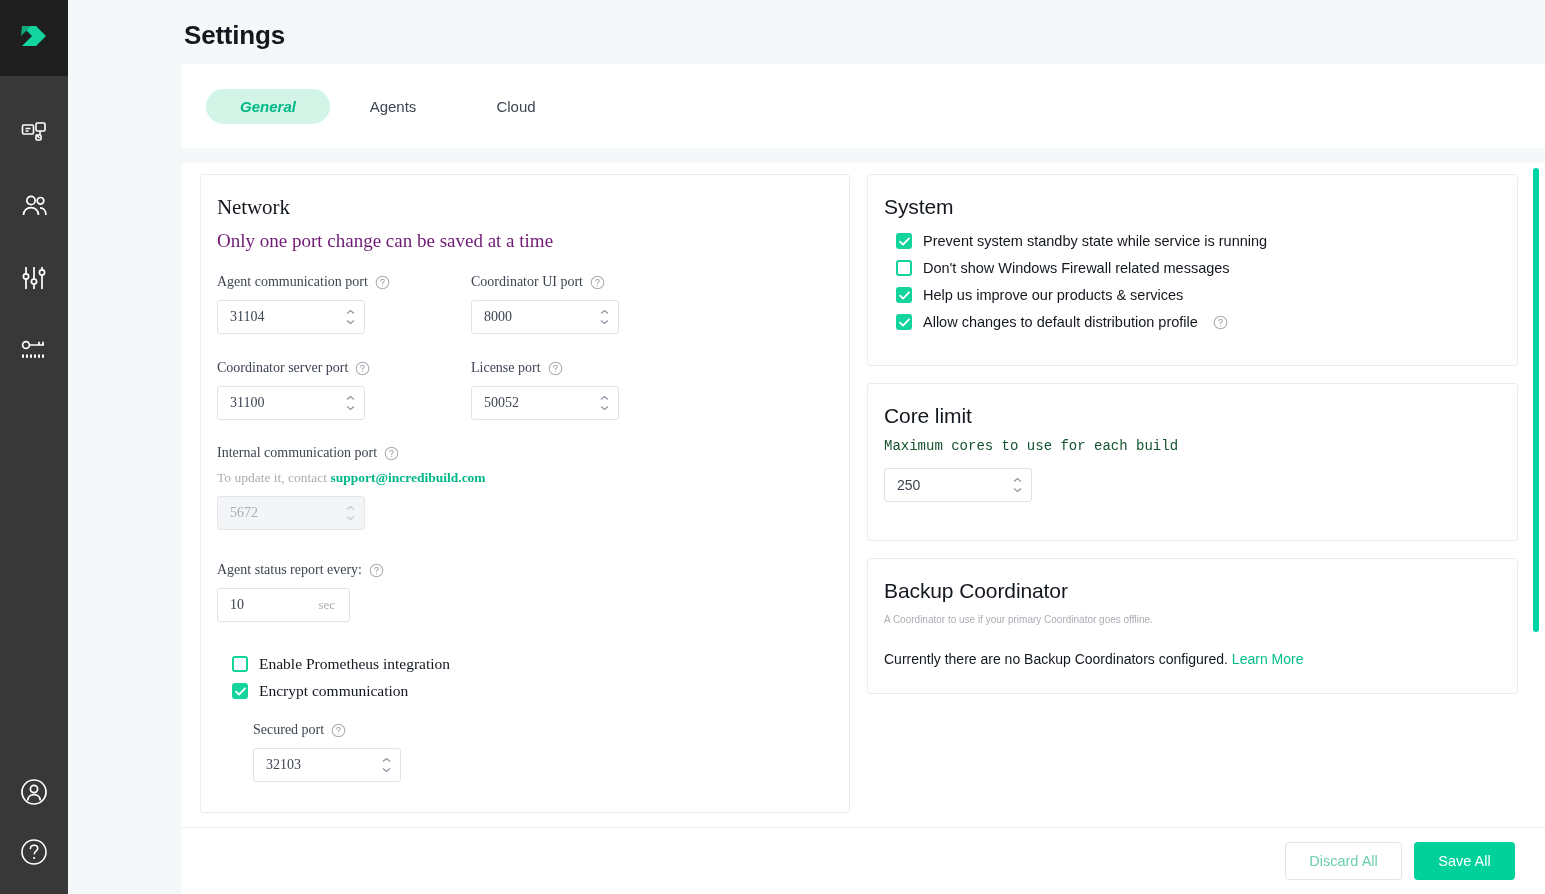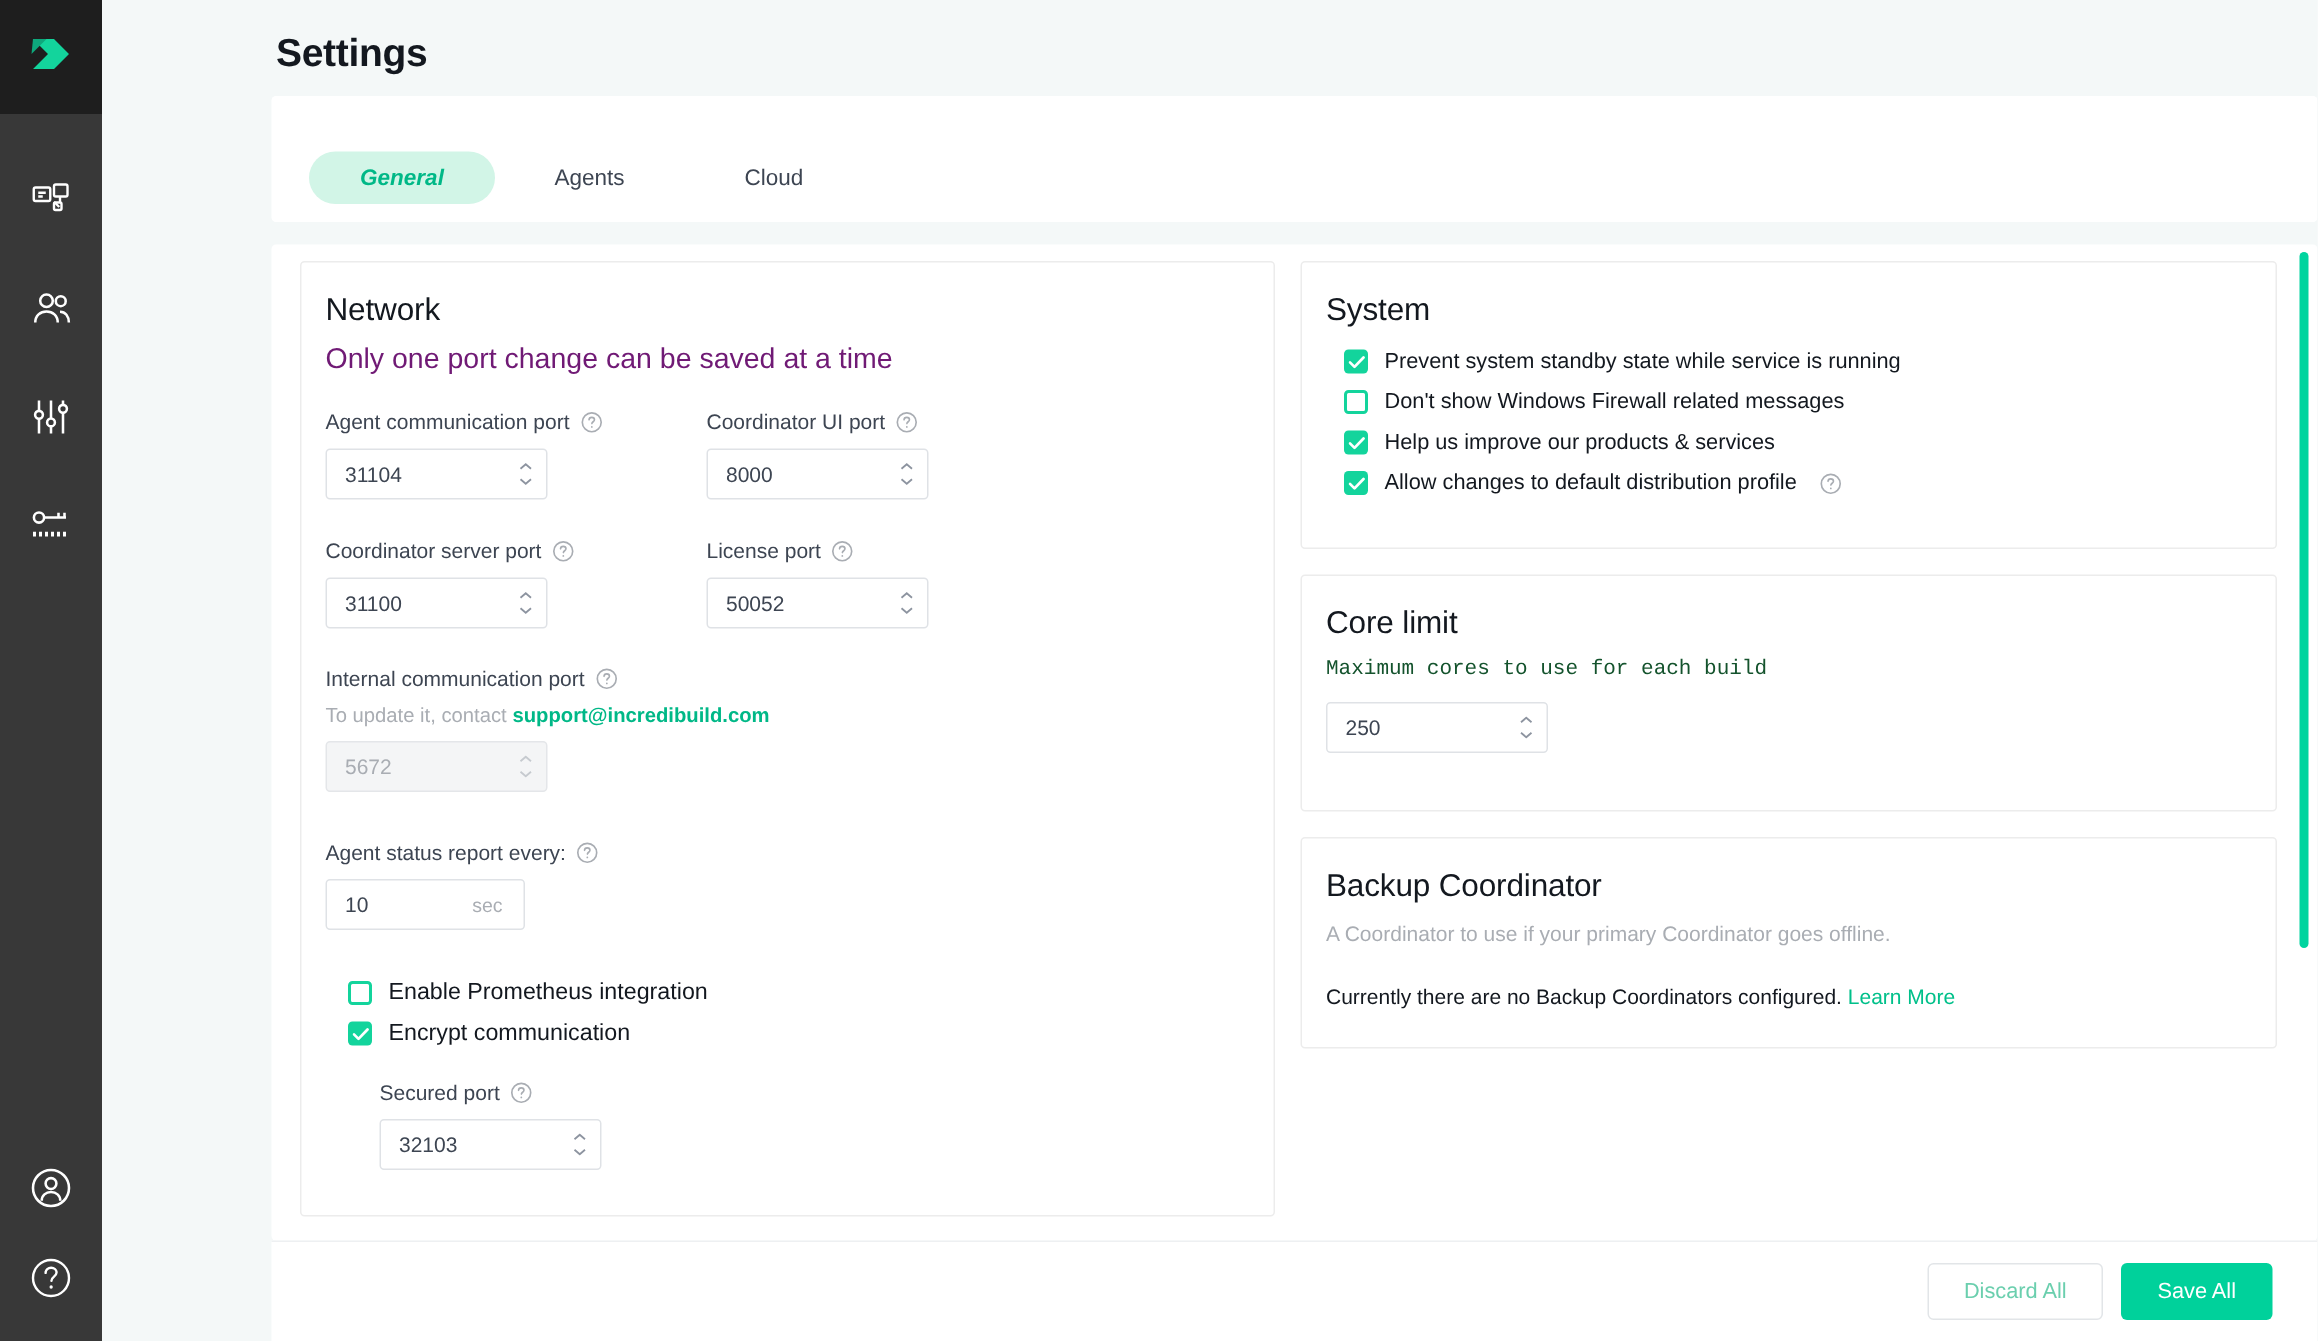--- a/index.html
+++ b/index.html
@@ -57,21 +57,20 @@
     border-radius: 3px;
   }
   .tabs-row {
     position: absolute; left: 25px; top: 25px;
     display: flex; align-items: center;
   }
   .tab {
     font-size: 15px; color: #3d4552;
     padding: 9px 0; text-align: center;
     cursor: pointer;
-    margin-top: 12px;
   }
   .tab-general { width: 124px; border-radius: 20px; }
   .tab.active {
     background: #d2f5e7; color: #00b887;
     font-style: italic; font-weight: 700;
   }
   .tab-agents { width: 126px; }
   .tab-cloud  { width: 120px; }
 
   
@@ -153,21 +152,21 @@
   .cb.on { background: #13d49c; }
   .cb.off { background: #fff; border: 2px solid #13d49c; }
   .cb-label { font-size: 14.5px; color: #13181f; }
   .cb-label.big { font-size: 15.5px; }
 
   .sys-list { margin-top: 14px; margin-left: 12px; }
   .sys-list .cb-row { margin-bottom: 11px; }
 
   .link-green { color: #00c08a; text-decoration: none; }
   .bc-status { font-size: 14px; color: #13181f; margin-top: 26px; }
-  .bc-sub { font-size: 14px; color: #a9adb3; margin-top: 11px; }
+  .bc-sub { font-size: 10px; color: #a9adb3; margin-top: 11px; }
 
   
   .scrollbar-track {
     position: absolute; right: 6px; top: 163px;
     width: 6px; height: 664px;
   }
   .scrollbar-thumb {
     position: absolute; left: 0; top: 5px;
     width: 6px; height: 464px;
     background: #00d49f; border-radius: 3px;
@@ -288,21 +287,21 @@
         <div class="tab tab-general active">General</div>
         <div class="tab tab-agents">Agents</div>
         <div class="tab tab-cloud">Cloud</div>
       </div>
     </div>
 
     <div class="content-shell">
       <div class="content-cols">
 
         <div class="col-left">
-          <div class="card" style="padding-bottom:30px;">
+          <div class="card" style="padding-bottom:30px;font-family:Liberation Serif, serif;">
             <div class="card-title">Network</div>
             <div class="card-sub">Only one port change can be saved at a time</div>
 
             <div class="grid2" style="margin-top:22px;">
               <div>
                 <div class="field-label">
                   <span>Agent communication port</span>
                   <span class="help-icon">
                     <svg width="15" height="15" viewBox="0 0 15 15" fill="none" stroke="#a9adb3" stroke-width="1.1">
                       <circle cx="7.5" cy="7.5" r="6.3"></circle>

